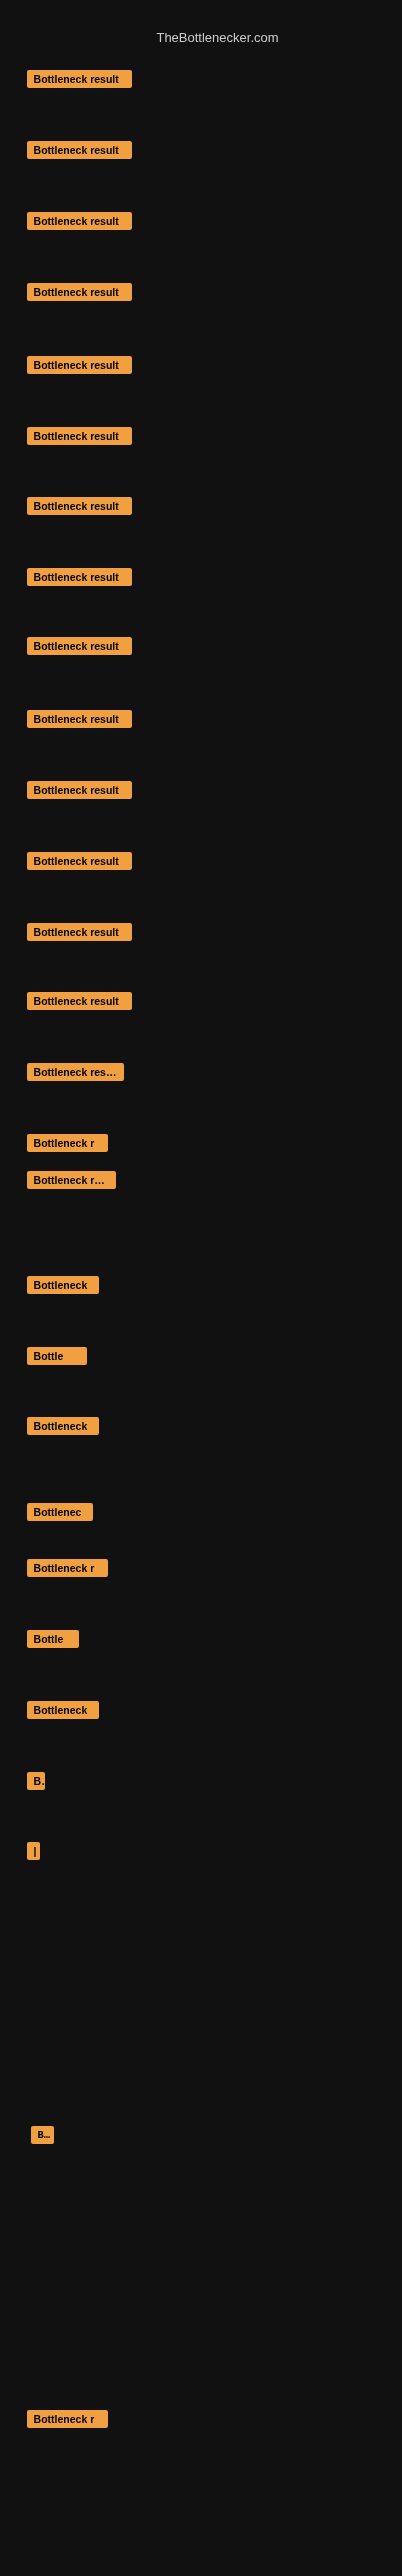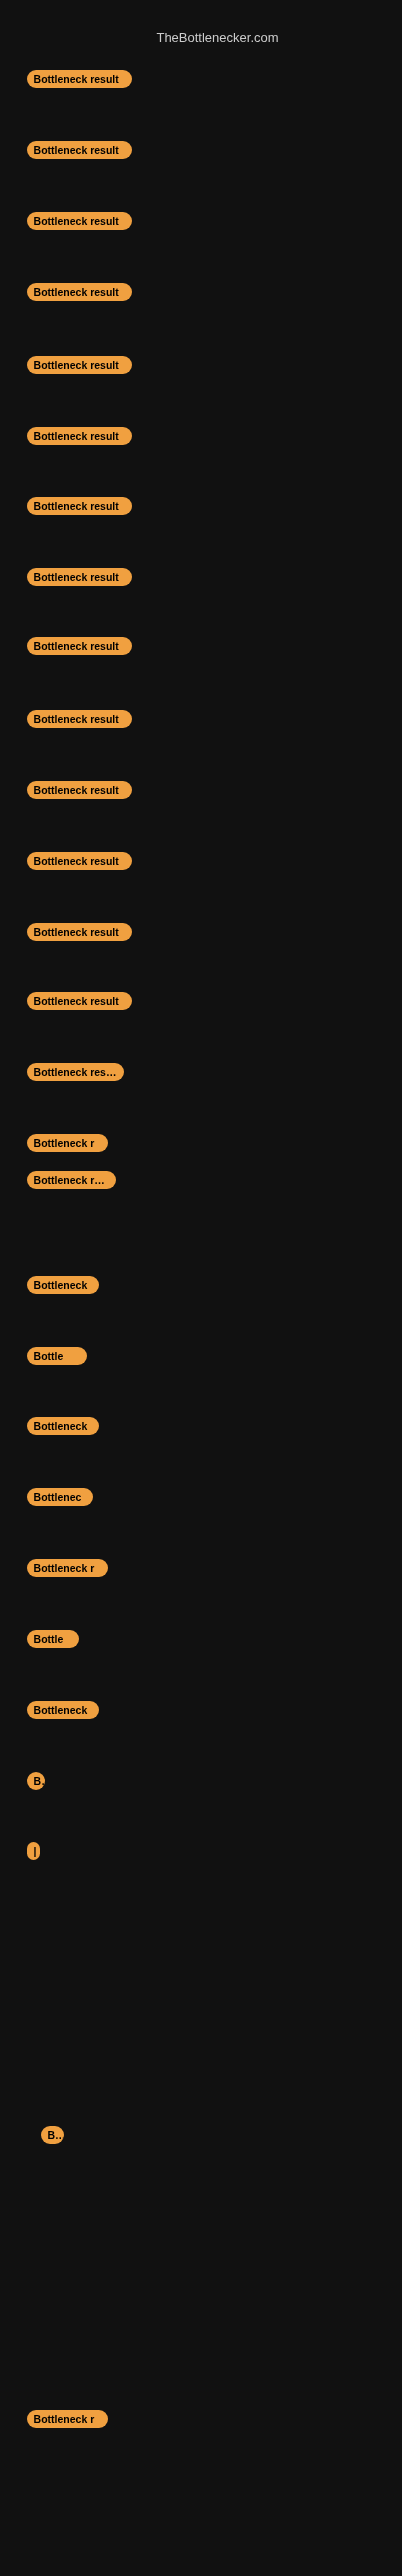--- a/index.html
+++ b/index.html
@@ -23,21 +23,21 @@
       padding: 6.4px 0;
       font-weight: normal;
     }
 
     .bottleneck-badge {
       background-color: #f0a040;
       color: #000000;
       font-size: 10.5px;
       font-weight: bold;
       padding: 3.2px 6.4px;
-      border-radius: 9px;
+      border-radius: 2px;
       white-space: nowrap;
       overflow: hidden;
       text-overflow: ellipsis;
       display: inline-block;
     }
   </style>
 </head>
 <body>
 
 <div style="position: relative; width: 403px; min-height: 2576px; background: #111;">
@@ -58,24 +58,24 @@
       <div style="position: absolute; top: 757px; left: 3.2px;"><span class="bottleneck-badge" style="max-width: 105px; width: 105px;">Bottleneck result</span></div>
       <div style="position: absolute; top: 828px; left: 3.2px;"><span class="bottleneck-badge" style="max-width: 105px; width: 105px;">Bottleneck result</span></div>
       <div style="position: absolute; top: 899px; left: 3.2px;"><span class="bottleneck-badge" style="max-width: 105px; width: 105px;">Bottleneck result</span></div>
       <div style="position: absolute; top: 968px; left: 3.2px;"><span class="bottleneck-badge" style="max-width: 105px; width: 105px;">Bottleneck result</span></div>
       <div style="position: absolute; top: 1039px; left: 3.2px;"><span class="bottleneck-badge" style="max-width: 97px; width: 97px;">Bottleneck result</span></div>
       <div style="position: absolute; top: 1110px; left: 3.2px;"><span class="bottleneck-badge" style="max-width: 81px; width: 81px;">Bottleneck r</span></div>
       <div style="position: absolute; top: 1147px; left: 3.2px;"><span class="bottleneck-badge" style="max-width: 89px; width: 89px;">Bottleneck resu</span></div>
       <div style="position: absolute; top: 1252px; left: 3.2px;"><span class="bottleneck-badge" style="max-width: 72px; width: 72px;">Bottleneck</span></div>
       <div style="position: absolute; top: 1323px; left: 3.2px;"><span class="bottleneck-badge" style="max-width: 60px; width: 60px;">Bottle</span></div>
       <div style="position: absolute; top: 1393px; left: 3.2px;"><span class="bottleneck-badge" style="max-width: 72px; width: 72px;">Bottleneck</span></div>
-      <div style="position: absolute; top: 1464px; left: 3.2px;"><span class="bottleneck-badge" style="max-width: 68px; width: 66px;">Bottlenec</span></div>
+      <div style="position: absolute; top: 1464px; left: 3.2px;"><span class="bottleneck-badge" style="max-width: 68px; width: 66px; margin-top: 15px;">Bottlenec</span></div>
       <div style="position: absolute; top: 1535px; left: 3.2px;"><span class="bottleneck-badge" style="max-width: 81px; width: 81px;">Bottleneck r</span></div>
       <div style="position: absolute; top: 1606px; left: 3.2px;"><span class="bottleneck-badge" style="max-width: 52px; width: 52px;">Bottle</span></div>
       <div style="position: absolute; top: 1677px; left: 3.2px;"><span class="bottleneck-badge" style="max-width: 72px; width: 72px;">Bottleneck</span></div>
       <div style="position: absolute; top: 1748px; left: 3.2px;"><span class="bottleneck-badge" style="max-width: 17.7px; width: 17.7px;">B</span></div>
       <div style="position: absolute; top: 1818px; left: 3.2px;"><span class="bottleneck-badge" style="max-width: 9.7px; width: 9.7px;">|</span></div>
-      <div style="position: absolute; top: 2102px; left: 17px;"><span class="bottleneck-badge" style="max-width: 22.5px; width: 22.5px;">Bo</span></div>
+      <div style="position: absolute; top: 2102px; left: 7px; font-family: Liberation Mono, monospace;"><span class="bottleneck-badge" style="max-width: 22.5px; width: 22.5px;">Bo</span></div>
       <div style="position: absolute; top: 2386px; left: 3.2px;"><span class="bottleneck-badge" style="max-width: 81px; width: 81px;">Bottleneck r</span></div>
     </div>
 
 </div>
 
 
 </body></html>

